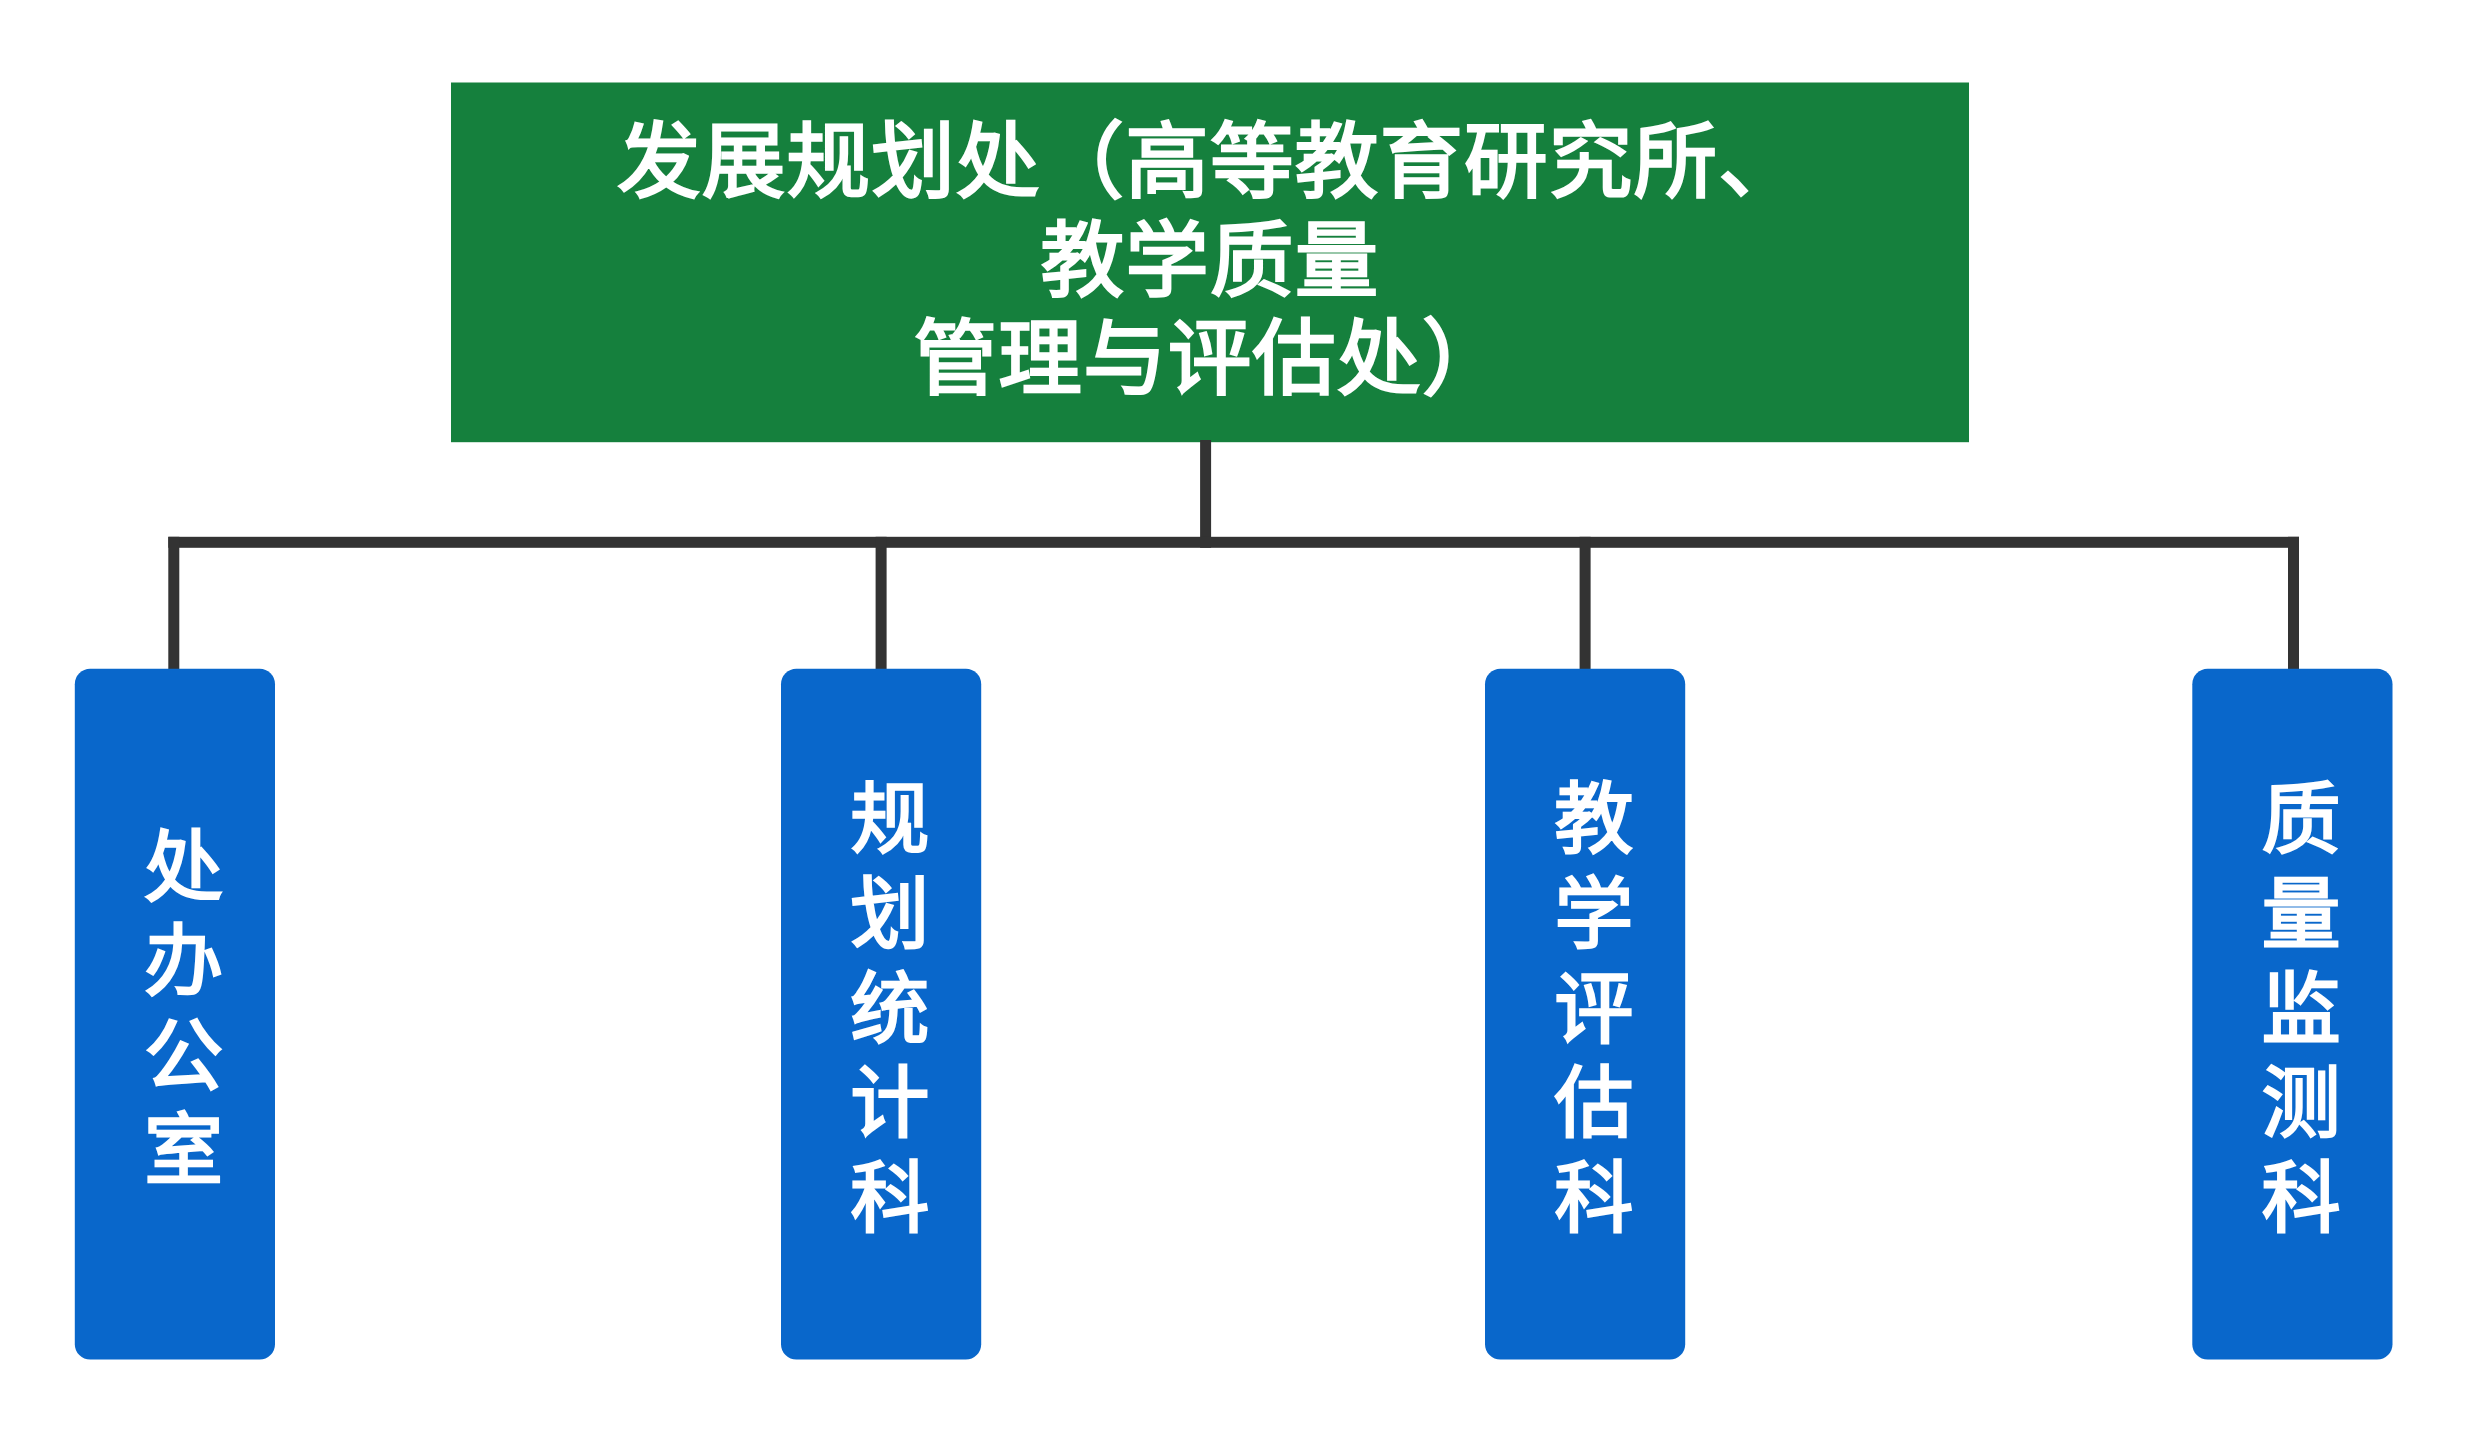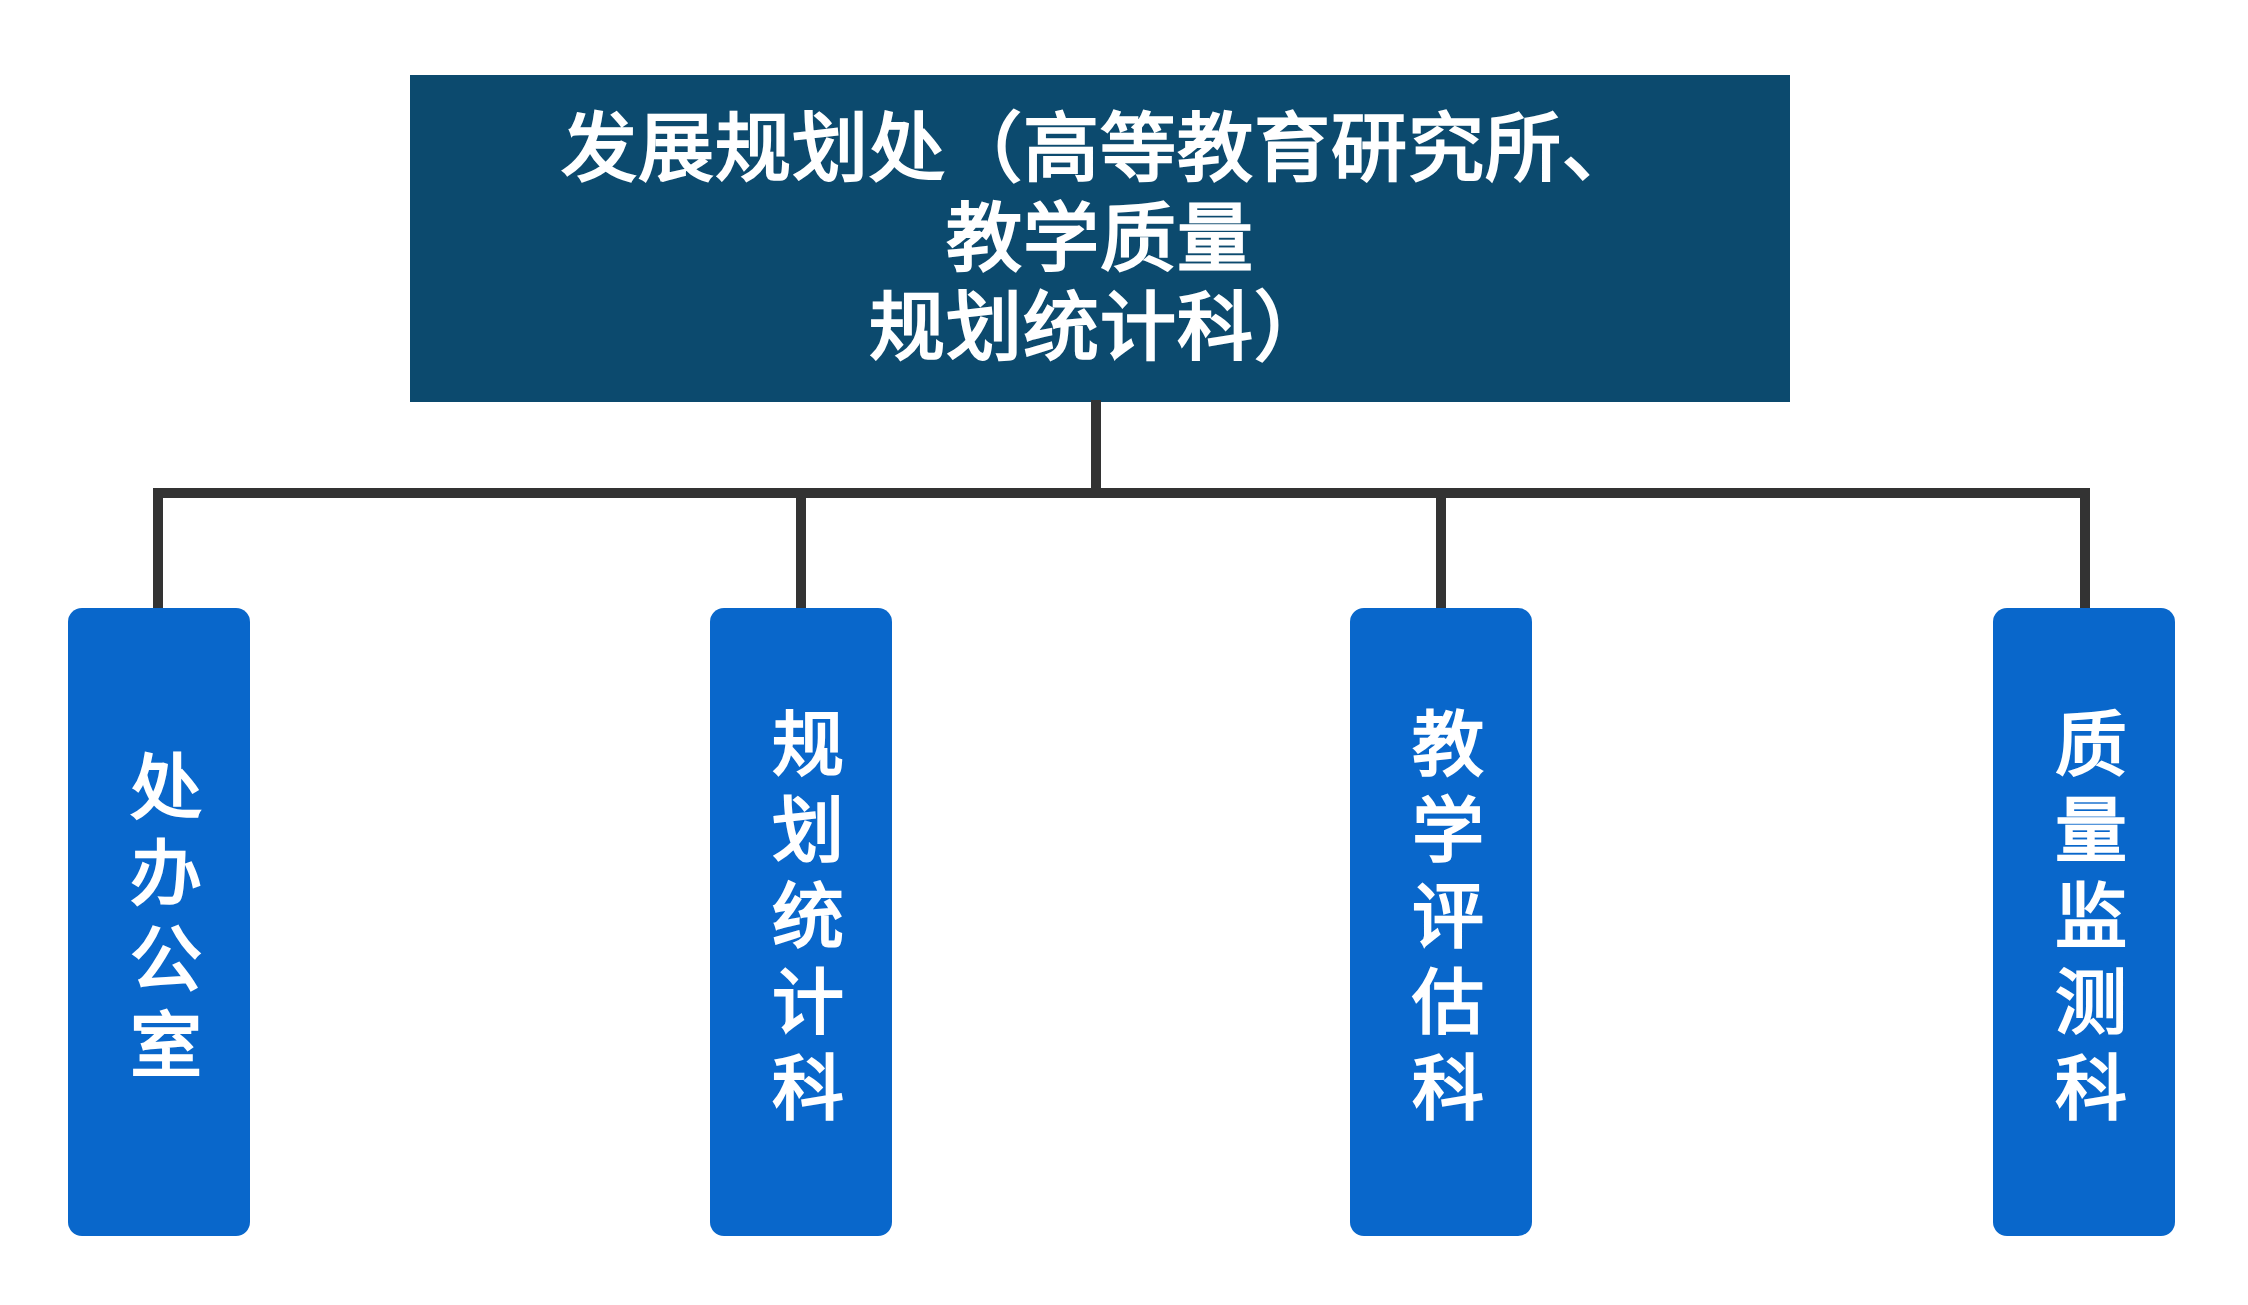--- a/index.html
+++ b/index.html
@@ -100,22 +100,22 @@
     letter-spacing: 14px;
     text-align: center;
     white-space: nowrap;
   }
 </style>
 </head>
 <body>
 
 <div id="canvas" style="background: rgb(255, 255, 255);">
 
-  <div class="root-node" style="background: #0c4a6e;">
-    <div class="root-label" style="color: rgb(255, 255, 255);"><span>发展规划处（高等教育研究所、教学质量</span><br><span>规划统计科）</span></div>
+  <div class="root-node" style="background: #15803d;">
+    <div class="root-label" style="color: rgb(255, 255, 255);"><span>发展规划处（高等教育研究所、教学质量</span><br><span>管理与评估处）</span></div>
   </div>
 
   <div class="conn conn-stem" style="background: rgb(51, 51, 51);"></div>
 
   <div class="conn conn-bus" style="background: rgb(51, 51, 51);"></div>
 
   <div class="conn conn-drop d1" style="background: rgb(51, 51, 51);"></div>
   <div class="conn conn-drop d2" style="background: rgb(51, 51, 51);"></div>
   <div class="conn conn-drop d3" style="background: rgb(51, 51, 51);"></div>
   <div class="conn conn-drop d4" style="background: rgb(51, 51, 51);"></div>

